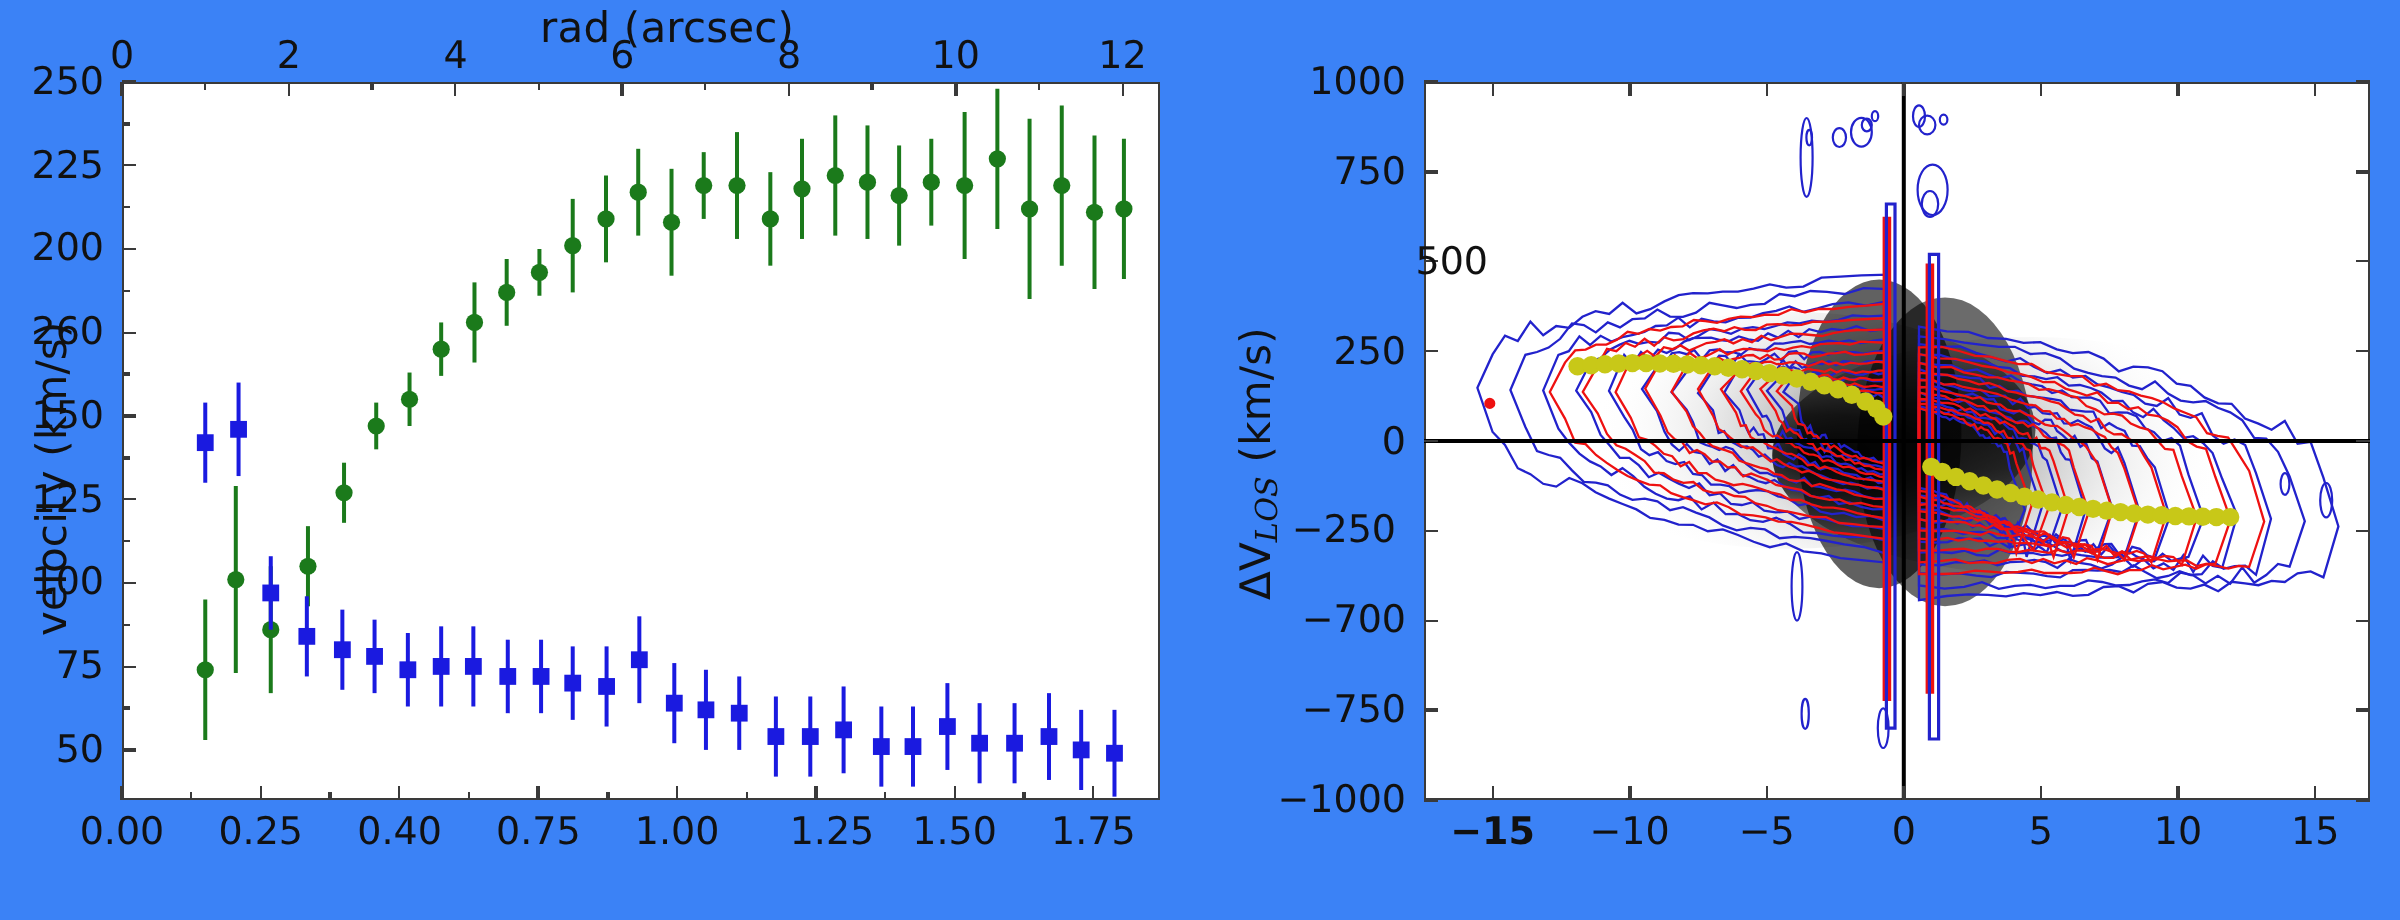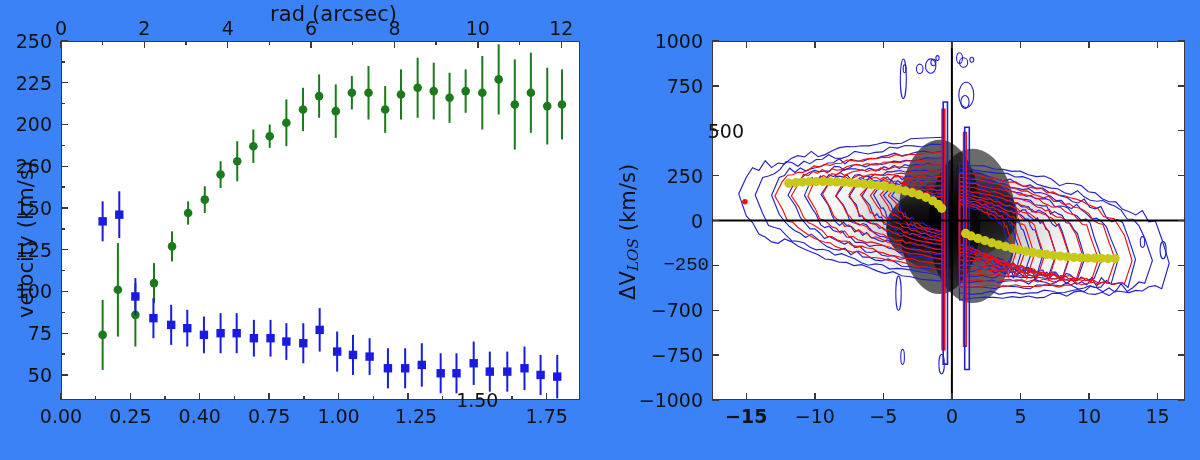--- a/index.html
+++ b/index.html
@@ -171,21 +171,21 @@
         <div class="ticklabel" style="left: 130.385px; top: 405px; transform: translateX(-50%);">0.25</div>
         <div class="tick h" style="left: 199.07px; top: 393px; height: 7px; background: rgb(58, 58, 58);"></div>
         <div class="ticklabel" style="left: 199.77px; top: 405px; transform: translateX(-50%);">0.40</div>
         <div class="tick h" style="left: 268.455px; top: 393px; height: 7px; background: rgb(58, 58, 58);"></div>
         <div class="ticklabel" style="left: 269.155px; top: 405px; transform: translateX(-50%);">0.75</div>
         <div class="tick h" style="left: 337.84px; top: 393px; height: 7px; background: rgb(58, 58, 58);"></div>
         <div class="ticklabel" style="left: 338.54px; top: 405px; transform: translateX(-50%);">1.00</div>
         <div class="tick h" style="left: 407.225px; top: 393px; height: 7px; background: rgb(58, 58, 58);"></div>
         <div class="ticklabel" style="left: 416px; top: 405px; transform: translateX(-50%);">1.25</div>
         <div class="tick h" style="left: 476.61px; top: 393px; height: 7px; background: rgb(58, 58, 58);"></div>
-        <div class="ticklabel" style="left: 477.31px; top: 389px; transform: translateX(-50%);">1.50</div>
+        <div class="ticklabel" style="left: 477.31px; top: 405px; transform: translateX(-50%);">1.50</div>
         <div class="tick h" style="left: 545.995px; top: 393px; height: 7px; background: rgb(58, 58, 58);"></div>
         <div class="ticklabel" style="left: 546.695px; top: 405px; transform: translateX(-50%);">1.75</div>
         <div class="tick h" style="left: 94.9925px; top: 396px; height: 4px; background: rgb(58, 58, 58);"></div>
         <div class="tick h" style="left: 164.378px; top: 396px; height: 4px; background: rgb(58, 58, 58);"></div>
         <div class="tick h" style="left: 233.763px; top: 396px; height: 4px; background: rgb(58, 58, 58);"></div>
         <div class="tick h" style="left: 303.148px; top: 396px; height: 4px; background: rgb(58, 58, 58);"></div>
         <div class="tick h" style="left: 372.533px; top: 396px; height: 4px; background: rgb(58, 58, 58);"></div>
         <div class="tick h" style="left: 441.918px; top: 396px; height: 4px; background: rgb(58, 58, 58);"></div>
         <div class="tick h" style="left: 511.303px; top: 396px; height: 4px; background: rgb(58, 58, 58);"></div>
         <div class="tick h" style="left: 60.3px; top: 41px; height: 7px; background: rgb(58, 58, 58);"></div>
@@ -424,21 +424,21 @@
         <div class="tick v" style="left: 578px; top: 399.3px; width: 7px; background: rgb(58, 58, 58);"></div>
         <div class="ticklabel" style="left: 103px; top: 400px; transform: translate(-100%, -50%);">−1000</div>
         <div class="tick v" style="left: 112px; top: 354.425px; width: 7px; background: rgb(58, 58, 58);"></div>
         <div class="tick v" style="left: 578px; top: 354.425px; width: 7px; background: rgb(58, 58, 58);"></div>
         <div class="ticklabel" style="left: 103px; top: 355.125px; transform: translate(-100%, -50%);">−750</div>
         <div class="tick v" style="left: 112px; top: 309.55px; width: 7px; background: rgb(58, 58, 58);"></div>
         <div class="tick v" style="left: 578px; top: 309.55px; width: 7px; background: rgb(58, 58, 58);"></div>
         <div class="ticklabel" style="left: 103px; top: 310.25px; transform: translate(-100%, -50%);">−700</div>
         <div class="tick v" style="left: 112px; top: 264.675px; width: 7px; background: rgb(58, 58, 58);"></div>
         <div class="tick v" style="left: 578px; top: 264.675px; width: 7px; background: rgb(58, 58, 58);"></div>
-        <div class="ticklabel" style="left: 109px; top: 265.375px; transform: translate(-100%, -50%); font-family: Liberation Mono, monospace;">−250</div>
+        <div class="ticklabel" style="left: 98px; top: 265.375px; transform: translate(-100%, -50%);">−250</div>
         <div class="tick v" style="left: 112px; top: 219.8px; width: 7px; background: rgb(58, 58, 58);"></div>
         <div class="tick v" style="left: 578px; top: 219.8px; width: 7px; background: rgb(58, 58, 58);"></div>
         <div class="ticklabel" style="left: 103px; top: 220.5px; transform: translate(-100%, -50%);">0</div>
         <div class="tick v" style="left: 112px; top: 174.925px; width: 7px; background: rgb(58, 58, 58);"></div>
         <div class="tick v" style="left: 578px; top: 174.925px; width: 7px; background: rgb(58, 58, 58);"></div>
         <div class="ticklabel" style="left: 103px; top: 175.625px; transform: translate(-100%, -50%);">250</div>
         <div class="tick v" style="left: 112px; top: 130.05px; width: 7px; background: rgb(58, 58, 58);"></div>
         <div class="tick v" style="left: 578px; top: 130.05px; width: 7px; background: rgb(58, 58, 58);"></div>
         <div class="ticklabel" style="left: 103px; top: 130.75px; transform: translate(-100%, -50%); margin-left: 41px;">500</div>
         <div class="tick v" style="left: 112px; top: 85.175px; width: 7px; background: rgb(58, 58, 58);"></div>

